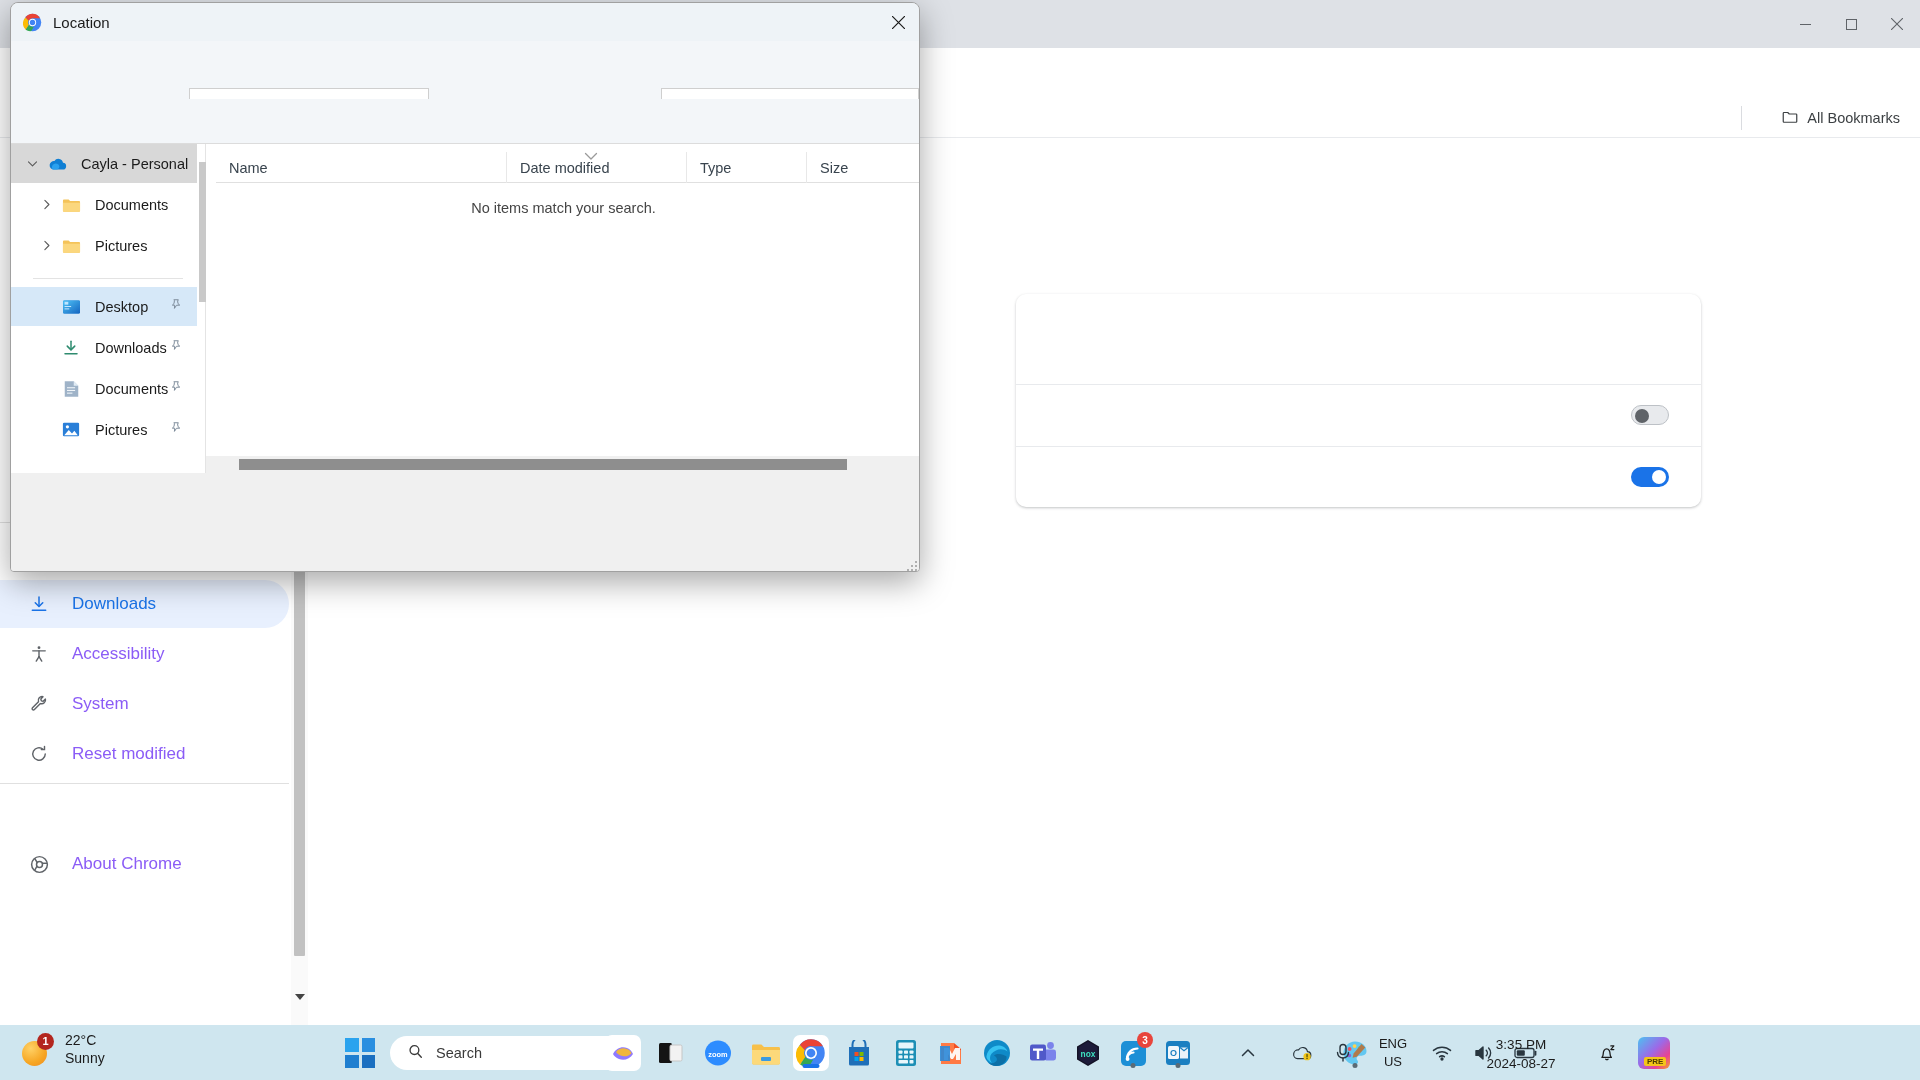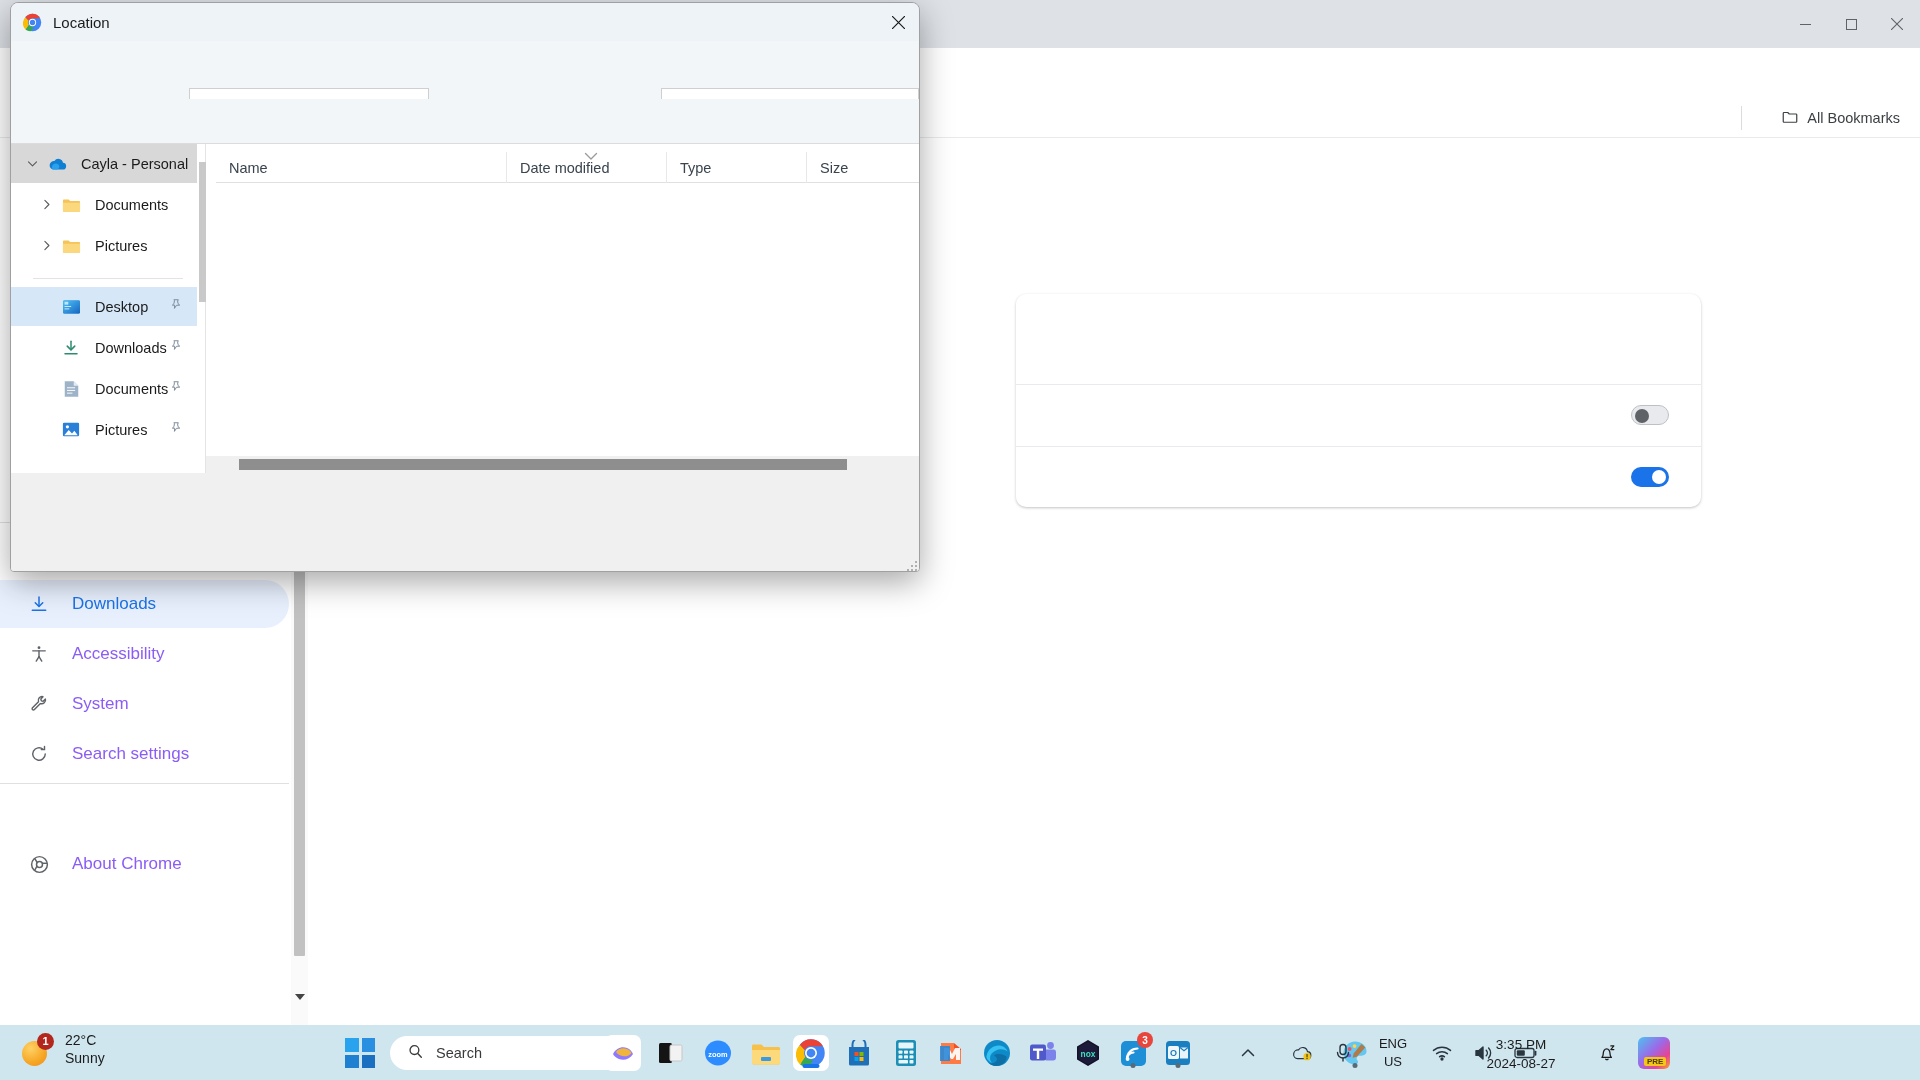--- a/index.html
+++ b/index.html
@@ -417,21 +417,21 @@
         <span>System</span>
       </div>
 
       <div class="nav-item" style="top:592px">
         <span class="nav-ico">
           <svg width="20" height="20" viewBox="0 0 24 24" fill="none" stroke="currentColor" stroke-width="1.7" stroke-linecap="round">
             <path d="M19.5 12a7.5 7.5 0 11-2.6-5.7"></path>
               <path d="M18.6 2.8v3.9h-3.9"></path>
           </svg>
         </span>
-        <span>Search settings</span>
+        <span>Reset modified</span>
       </div>
 
       <div class="nav-sep" style="top:645px"></div>
 
 
       <div class="nav-item" style="top:702px">
         <span class="nav-ico">
           <svg width="21" height="21" viewBox="0 0 24 24" fill="none" stroke="currentColor" stroke-width="1.7">
             <circle cx="12" cy="12" r="9"></circle>
               <circle cx="12" cy="12" r="3.4"></circle>
@@ -707,32 +707,33 @@
     </div>
 
     <div id="list-pane">
       <div id="col-header">
         <div class="col first" style="left:0;width:290px">
           <span>Name</span>
         </div>
         <div class="col" style="left:290px;width:160px">
           <span>Date modified</span>
         </div>
-        <div class="col" style="left:450px;width:140px">
+        <div class="col" style="left:470px;width:140px">
           <span>Type</span>
         </div>
         <div class="col" style="left:590px;width:115px">
           <span>Size</span>
         </div>
         <div id="sort-chev">
           <svg width="14" height="9" viewBox="0 0 14 9" fill="none" stroke="#9a9a9a" stroke-width="1.3" stroke-linecap="round" stroke-linejoin="round">
               <path d="M1.5 1.5L7 7l5.5-5.5"></path>
             </svg>
         </div>
       </div>
+      <div id="empty-msg">No items match your search.</div>
     </div>
 
     <div id="hscroll-track"></div>
     <div id="hscroll-thumb"></div>
   </div>
 
   <div id="dlg-footer">
 
     <div id="resize-grip">
       <svg width="12" height="12" viewBox="0 0 12 12" fill="#9a9a9a">

